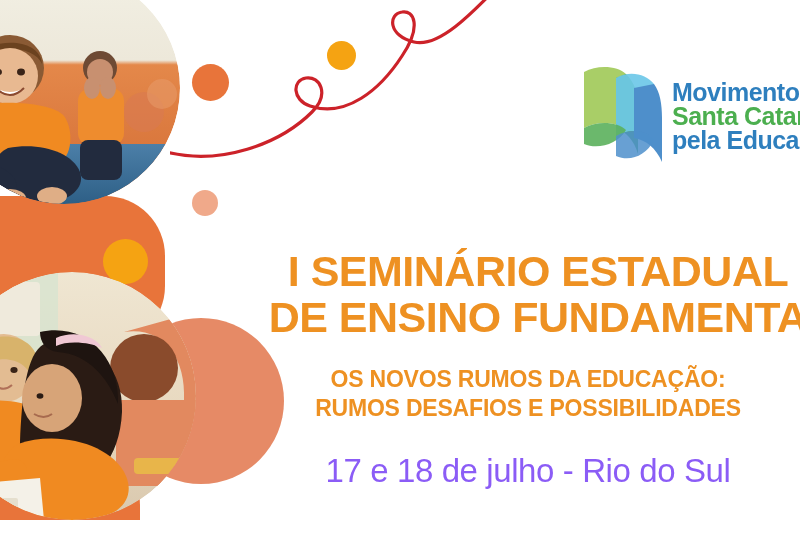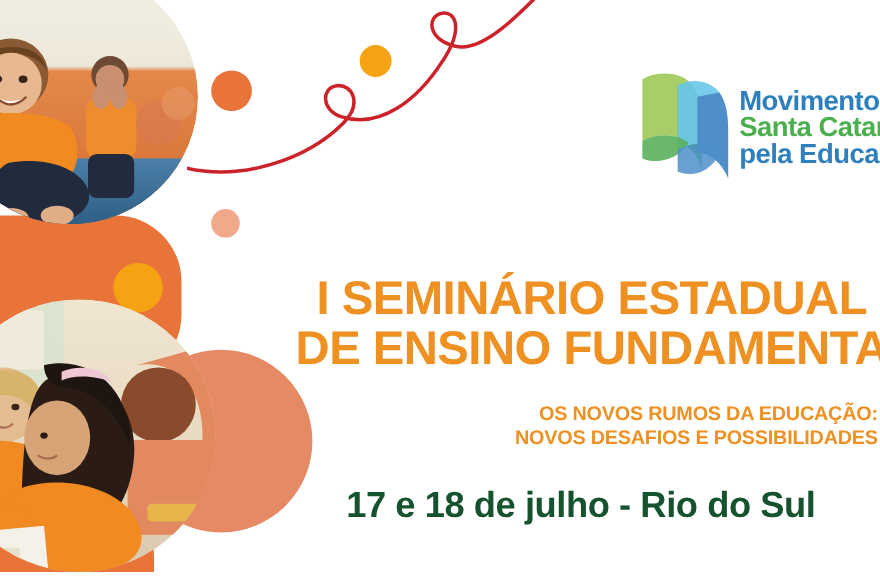--- a/index.html
+++ b/index.html
@@ -99,30 +99,30 @@
     font-size: 43px;
     line-height: 1.08;
     letter-spacing: -0.5px;
     white-space: nowrap;
     text-align: center;
   }
   .subtitle {
     margin-top: 24px;
     color: #EE9122;
     font-weight: bold;
-    font-size: 18px;
+    font-size: 23px;
     line-height: 1.25;
     letter-spacing: -0.2px;
-    text-align: right;
+    text-align: center;
     width: 540px;
   }
   .date {
     margin-top: 30px;
-    color: #14532d;
-    font-weight: bold;
+    color: #8b5cf6;
+    font-weight: normal;
     font-size: 33px;
     letter-spacing: -0.4px;
     text-align: center;
     width: 540px;
     white-space: nowrap;
   }
 </style>
 </head>
 <body>
 
@@ -260,18 +260,18 @@
     </div>
   </div>
 
   <div class="content">
     <div class="title">
       <div>I SEMINÁRIO ESTADUAL</div>
       <div>DE ENSINO FUNDAMENTA</div>
     </div>
     <div class="subtitle">
       <div>OS NOVOS RUMOS DA EDUCAÇÃO:</div>
-      <div>NOVOS DESAFIOS E POSSIBILIDADES</div>
+      <div>RUMOS DESAFIOS E POSSIBILIDADES</div>
     </div>
     <div class="date">17 e 18 de julho - Rio do Sul</div>
   </div>
 
 </div>
 
 </body></html>

